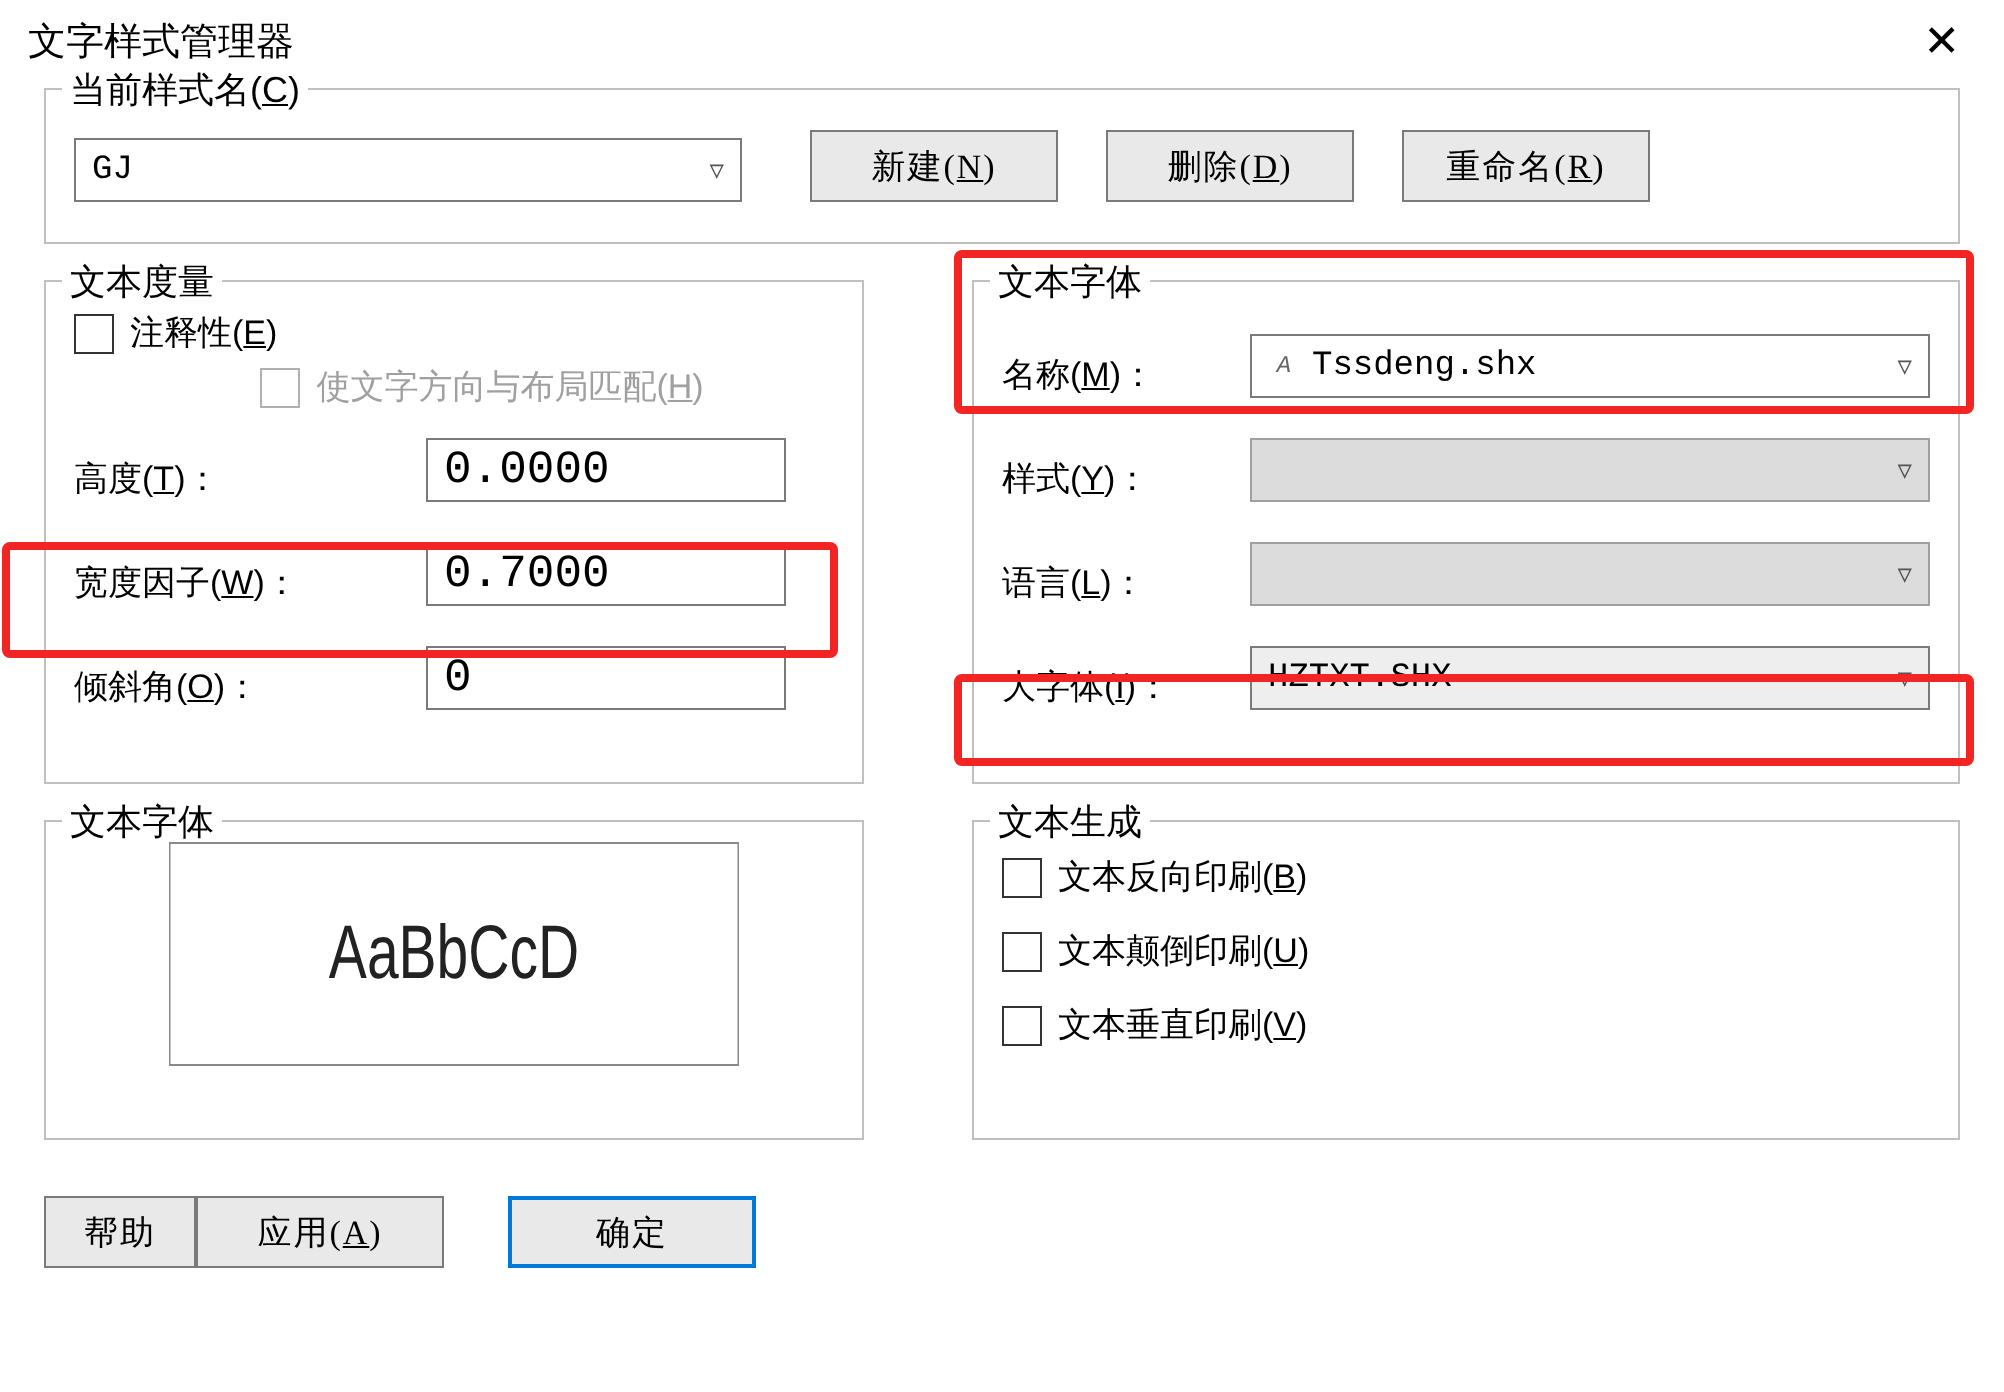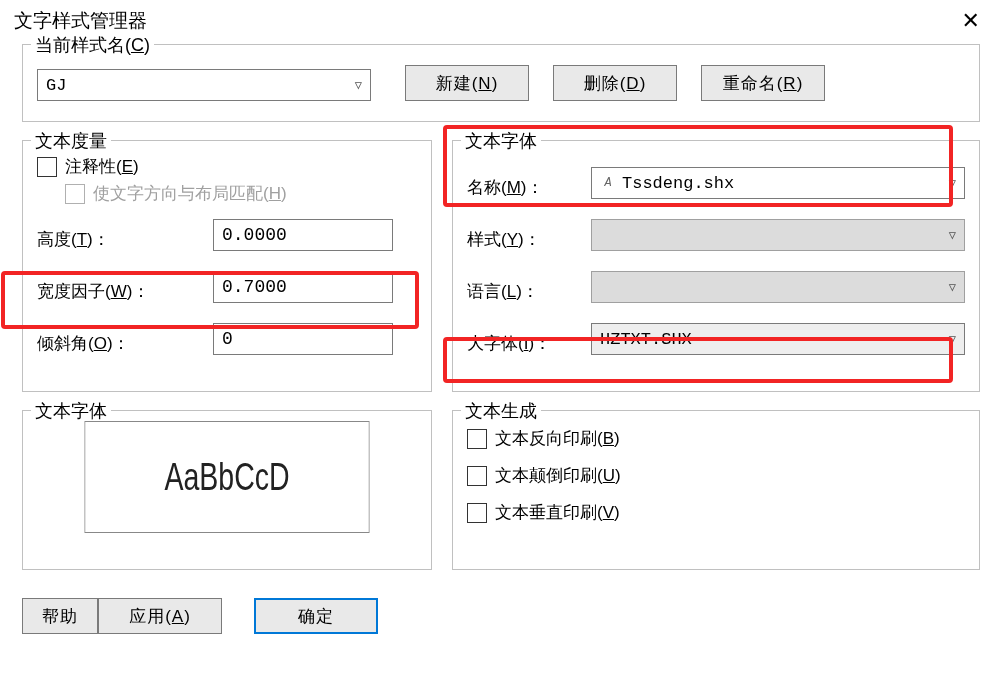--- a/index.html
+++ b/index.html
@@ -74,33 +74,33 @@
     font-size: 12px;
     color: #555;
   }
 
   .btn {
     height: 36px;
     min-width: 124px;
     border: 1px solid #7a7a7a;
     background: #e9e9e9;
     font-size: 17px;
-    font-family: Liberation Sans, sans-serif;
+    font-family: Liberation Serif, serif;
     cursor: default;
     padding: 0 12px;
     letter-spacing: 1px;
   }
   .btn.primary {
     border: 2px solid #0078d7;
     background: #e9e9e9;
   }
 
   .two-col {
     display: flex;
-    gap: 20px;
+    gap: 54px;
   }
   .col-left { width: 410px; }
   .col-right { flex: 1; }
 
   .checkbox-row {
     display: flex;
     align-items: center;
     gap: 8px;
     margin: 4px 0;
   }
@@ -115,21 +115,21 @@
     border-color: #b0b0b0;
   }
   .disabled-text { color: #a0a0a0; }
 
   .text-input {
     height: 32px;
     border: 1px solid #7a7a7a;
     background: #fff;
     padding: 0 8px;
     font-family: "Courier New", monospace;
-    font-size: 18px;
+    font-size: 23px;
     width: 180px;
   }
 
   .highlight-red {
     border: 4px solid #f22424;
     border-radius: 4px;
     position: absolute;
     pointer-events: none;
   }
 
@@ -205,21 +205,21 @@
 
     <div class="col-left">
 
       <div class="fieldset" style="height:252px; position:relative;">
         <div class="legend">文本度量</div>
 
         <div class="checkbox-row">
           <div class="checkbox"></div>
           <span>注释性(<span class="underline-letter">E</span>)</span>
         </div>
-        <div class="checkbox-row" style="margin-left:28px;">
+        <div class="checkbox-row" style="margin-left:28px;justify-content:center;">
           <div class="checkbox disabled"></div>
           <span class="disabled-text">使文字方向与布局匹配(<span class="underline-letter">H</span>)</span>
         </div>
 
         <div class="row" style="margin-top:14px;">
           <span class="label" style="width:176px;">高度(<span class="underline-letter">T</span>)：</span>
           <input class="text-input" value="0.0000" style="">
         </div>
         <div class="row" style="margin-top:20px;">
           <span class="label" style="width:176px;">宽度因子(<span class="underline-letter">W</span>)：</span>

